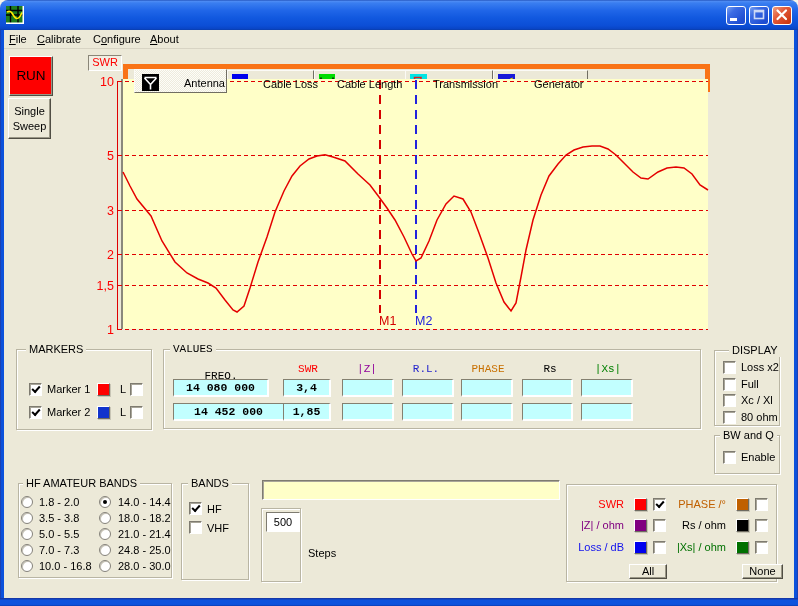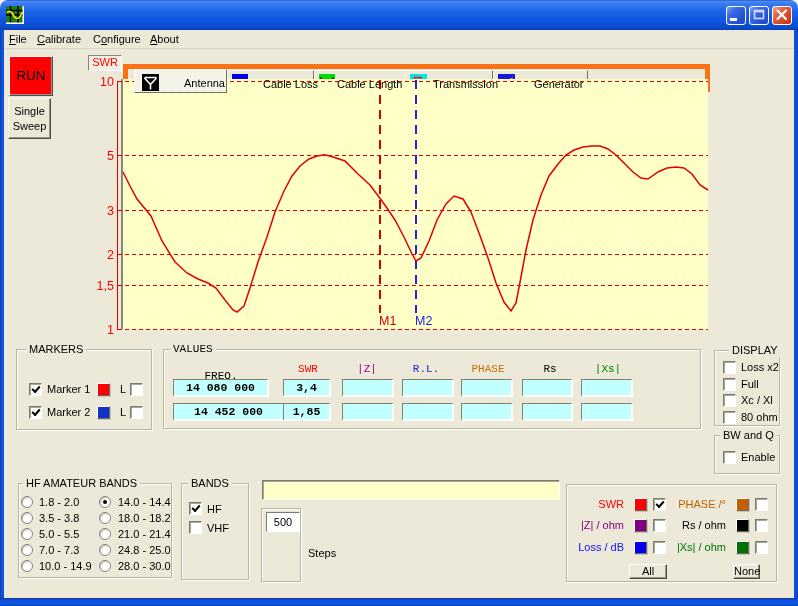--- a/index.html
+++ b/index.html
@@ -209,21 +209,21 @@
   <div class="lg" style="left:4px;">HF AMATEUR BANDS</div>
   <div class="rd" style="left:2px;top:12px;"></div>
       <div class="abs" style="left:20px;top:12px;">1.8 - 2.0</div>
   <div class="rd" style="left:2px;top:28px;"></div>
       <div class="abs" style="left:20px;top:28px;">3.5 - 3.8</div>
   <div class="rd" style="left:2px;top:44px;"></div>
       <div class="abs" style="left:20px;top:44px;">5.0 - 5.5</div>
   <div class="rd" style="left:2px;top:60px;"></div>
       <div class="abs" style="left:20px;top:60px;">7.0 - 7.3</div>
   <div class="rd" style="left:2px;top:76px;"></div>
-      <div class="abs" style="left:20px;top:76px;">10.0 - 14.9</div>
+      <div class="abs" style="left:20px;top:76px;">10.0 - 16.8</div>
   <div class="rd on" style="left:80px;top:12px;"></div>
       <div class="abs" style="left:99px;top:12px;">14.0 - 14.4</div>
   <div class="rd" style="left:80px;top:28px;"></div>
       <div class="abs" style="left:99px;top:28px;">18.0 - 18.2</div>
   <div class="rd" style="left:80px;top:44px;"></div>
       <div class="abs" style="left:99px;top:44px;">21.0 - 21.4</div>
   <div class="rd" style="left:80px;top:60px;"></div>
       <div class="abs" style="left:99px;top:60px;">24.8 - 25.0</div>
   <div class="rd" style="left:80px;top:76px;"></div>
       <div class="abs" style="left:99px;top:76px;">28.0 - 30.0</div>
@@ -257,15 +257,15 @@
   <div class="abs" style="left:100px;top:13px;width:59px;text-align:right;color:#C06000;">PHASE /°</div>
   <div class="sw" style="left:169px;top:13px;background:#C06000;"></div>
   <div class="cb" style="left:188px;top:13px;"></div>
   <div class="abs" style="left:100px;top:34px;width:59px;text-align:right;">Rs / ohm</div>
   <div class="sw" style="left:169px;top:34px;background:#000;"></div>
   <div class="cb" style="left:188px;top:34px;"></div>
   <div class="abs" style="left:100px;top:56px;width:59px;text-align:right;color:#007000;">|Xs| / ohm</div>
   <div class="sw" style="left:169px;top:56px;background:#007000;"></div>
   <div class="cb" style="left:188px;top:56px;"></div>
   <div class="btn" style="left:62px;top:79px;width:38px;height:15px;line-height:13px;">All</div>
-  <div class="btn" style="left:166px;top:79px;width:27px;height:15px;line-height:13px;">None</div>
+  <div class="btn" style="left:175px;top:79px;width:41px;height:15px;line-height:13px;">None</div>
  </div>
 </div>
 
 </body></html>

